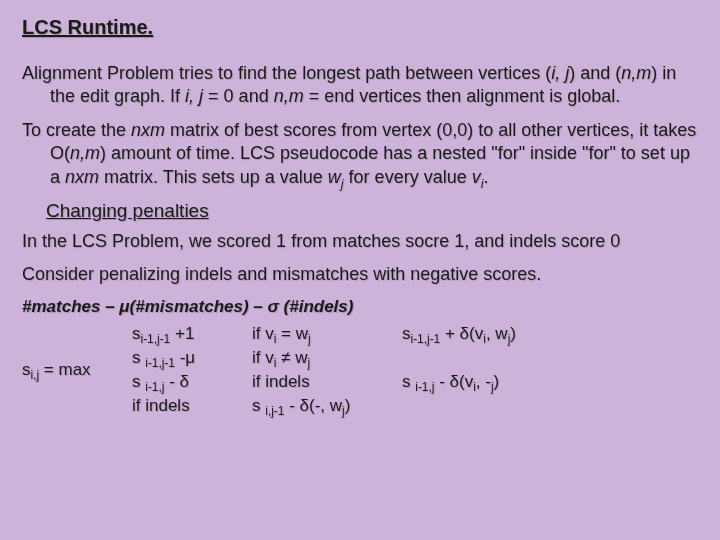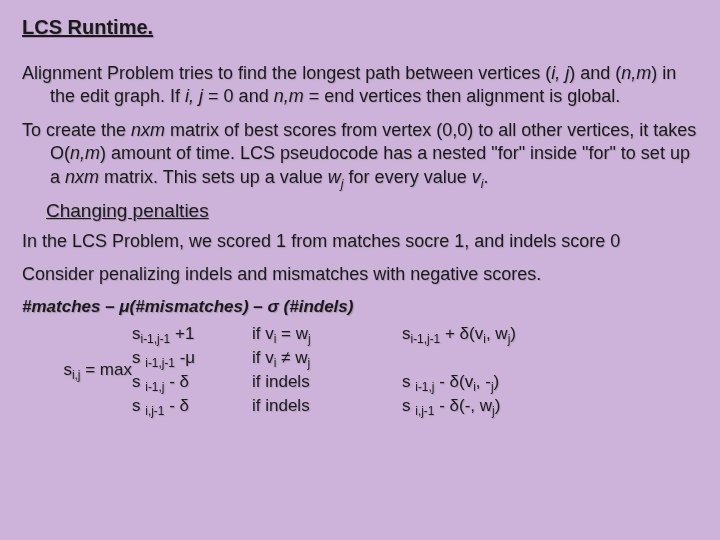--- a/index.html
+++ b/index.html
@@ -82,32 +82,31 @@
 </div>
 
 <div class="subtitle">Changing penalties</div>
 
 <div class="para">In the LCS Problem, we scored 1 from matches socre 1, and indels score 0</div>
 <div class="para">Consider penalizing indels and mismatches with negative scores.</div>
 
 <div class="formula-header">#matches – μ(#mismatches) – σ (#indels)</div>
 
 <div class="formula-grid">
-  <div class="lhs" style="grid-row: 1 / span 4; text-align: right;">
+  <div class="lhs" style="grid-row: 1 / span 4;">
     <span>s</span><span class="sub">i,j</span><span>  =   max</span>
   </div>
 
   <div><span>s</span><span class="sub">i-1,j-1</span><span> +1</span></div>
   <div><span>if v</span><span class="sub">i</span><span> = w</span><span class="sub">j</span></div>
   <div><span>s</span><span class="sub">i-1,j-1</span><span> + δ(v</span><span class="sub">i</span><span>, w</span><span class="sub">j</span><span>)</span></div>
 
   <div><span>s </span><span class="sub">i-1,j-1</span><span> -μ</span></div>
   <div><span>if v</span><span class="sub">i</span><span> ≠ w</span><span class="sub">j</span></div>
   <div></div>
 
   <div><span>s </span><span class="sub">i-1,j</span><span> - δ</span></div>
   <div>if indels</div>
   <div><span>s </span><span class="sub">i-1,j</span><span> - δ(v</span><span class="sub">i</span><span>, -</span><span class="sub">j</span><span>)</span></div>
 
-  <div><span>s </span><span class="sub">i,j-1</span><span> - δ</span></div>
   <div>if indels</div>
   <div><span>s </span><span class="sub">i,j-1</span><span> - δ(-, w</span><span class="sub">j</span><span>)</span></div>
 </div>
 
 </body></html>

